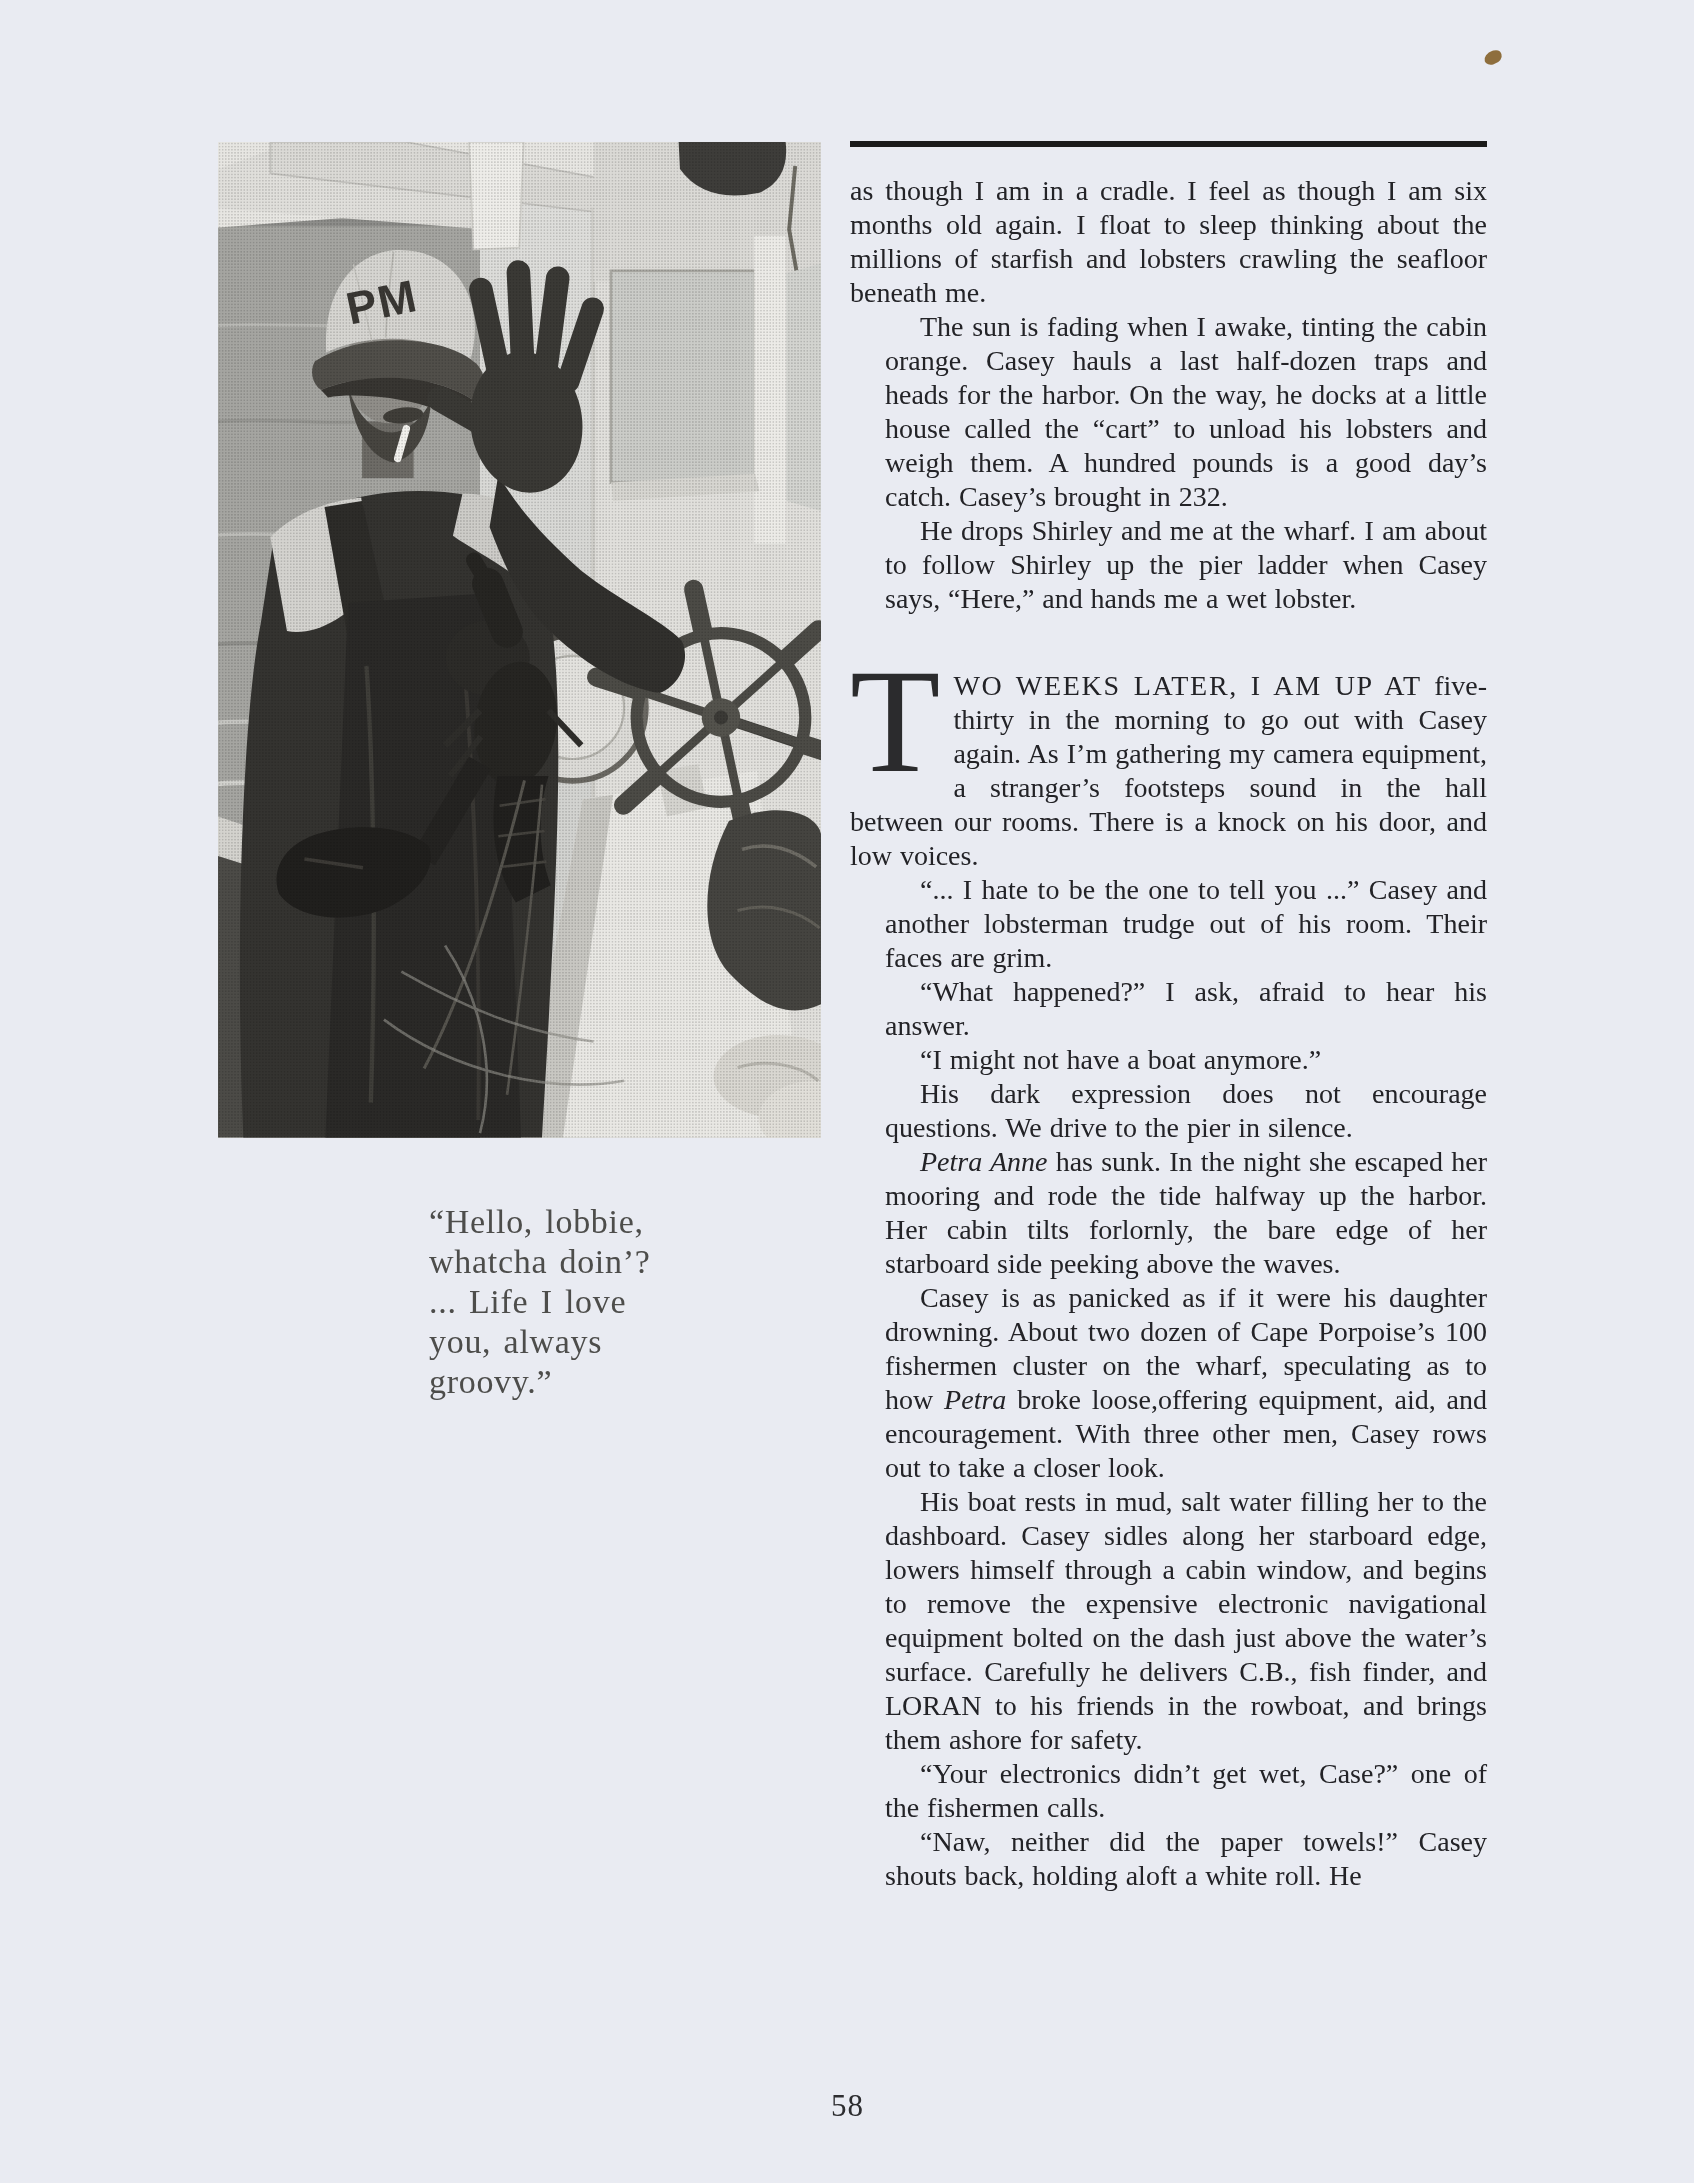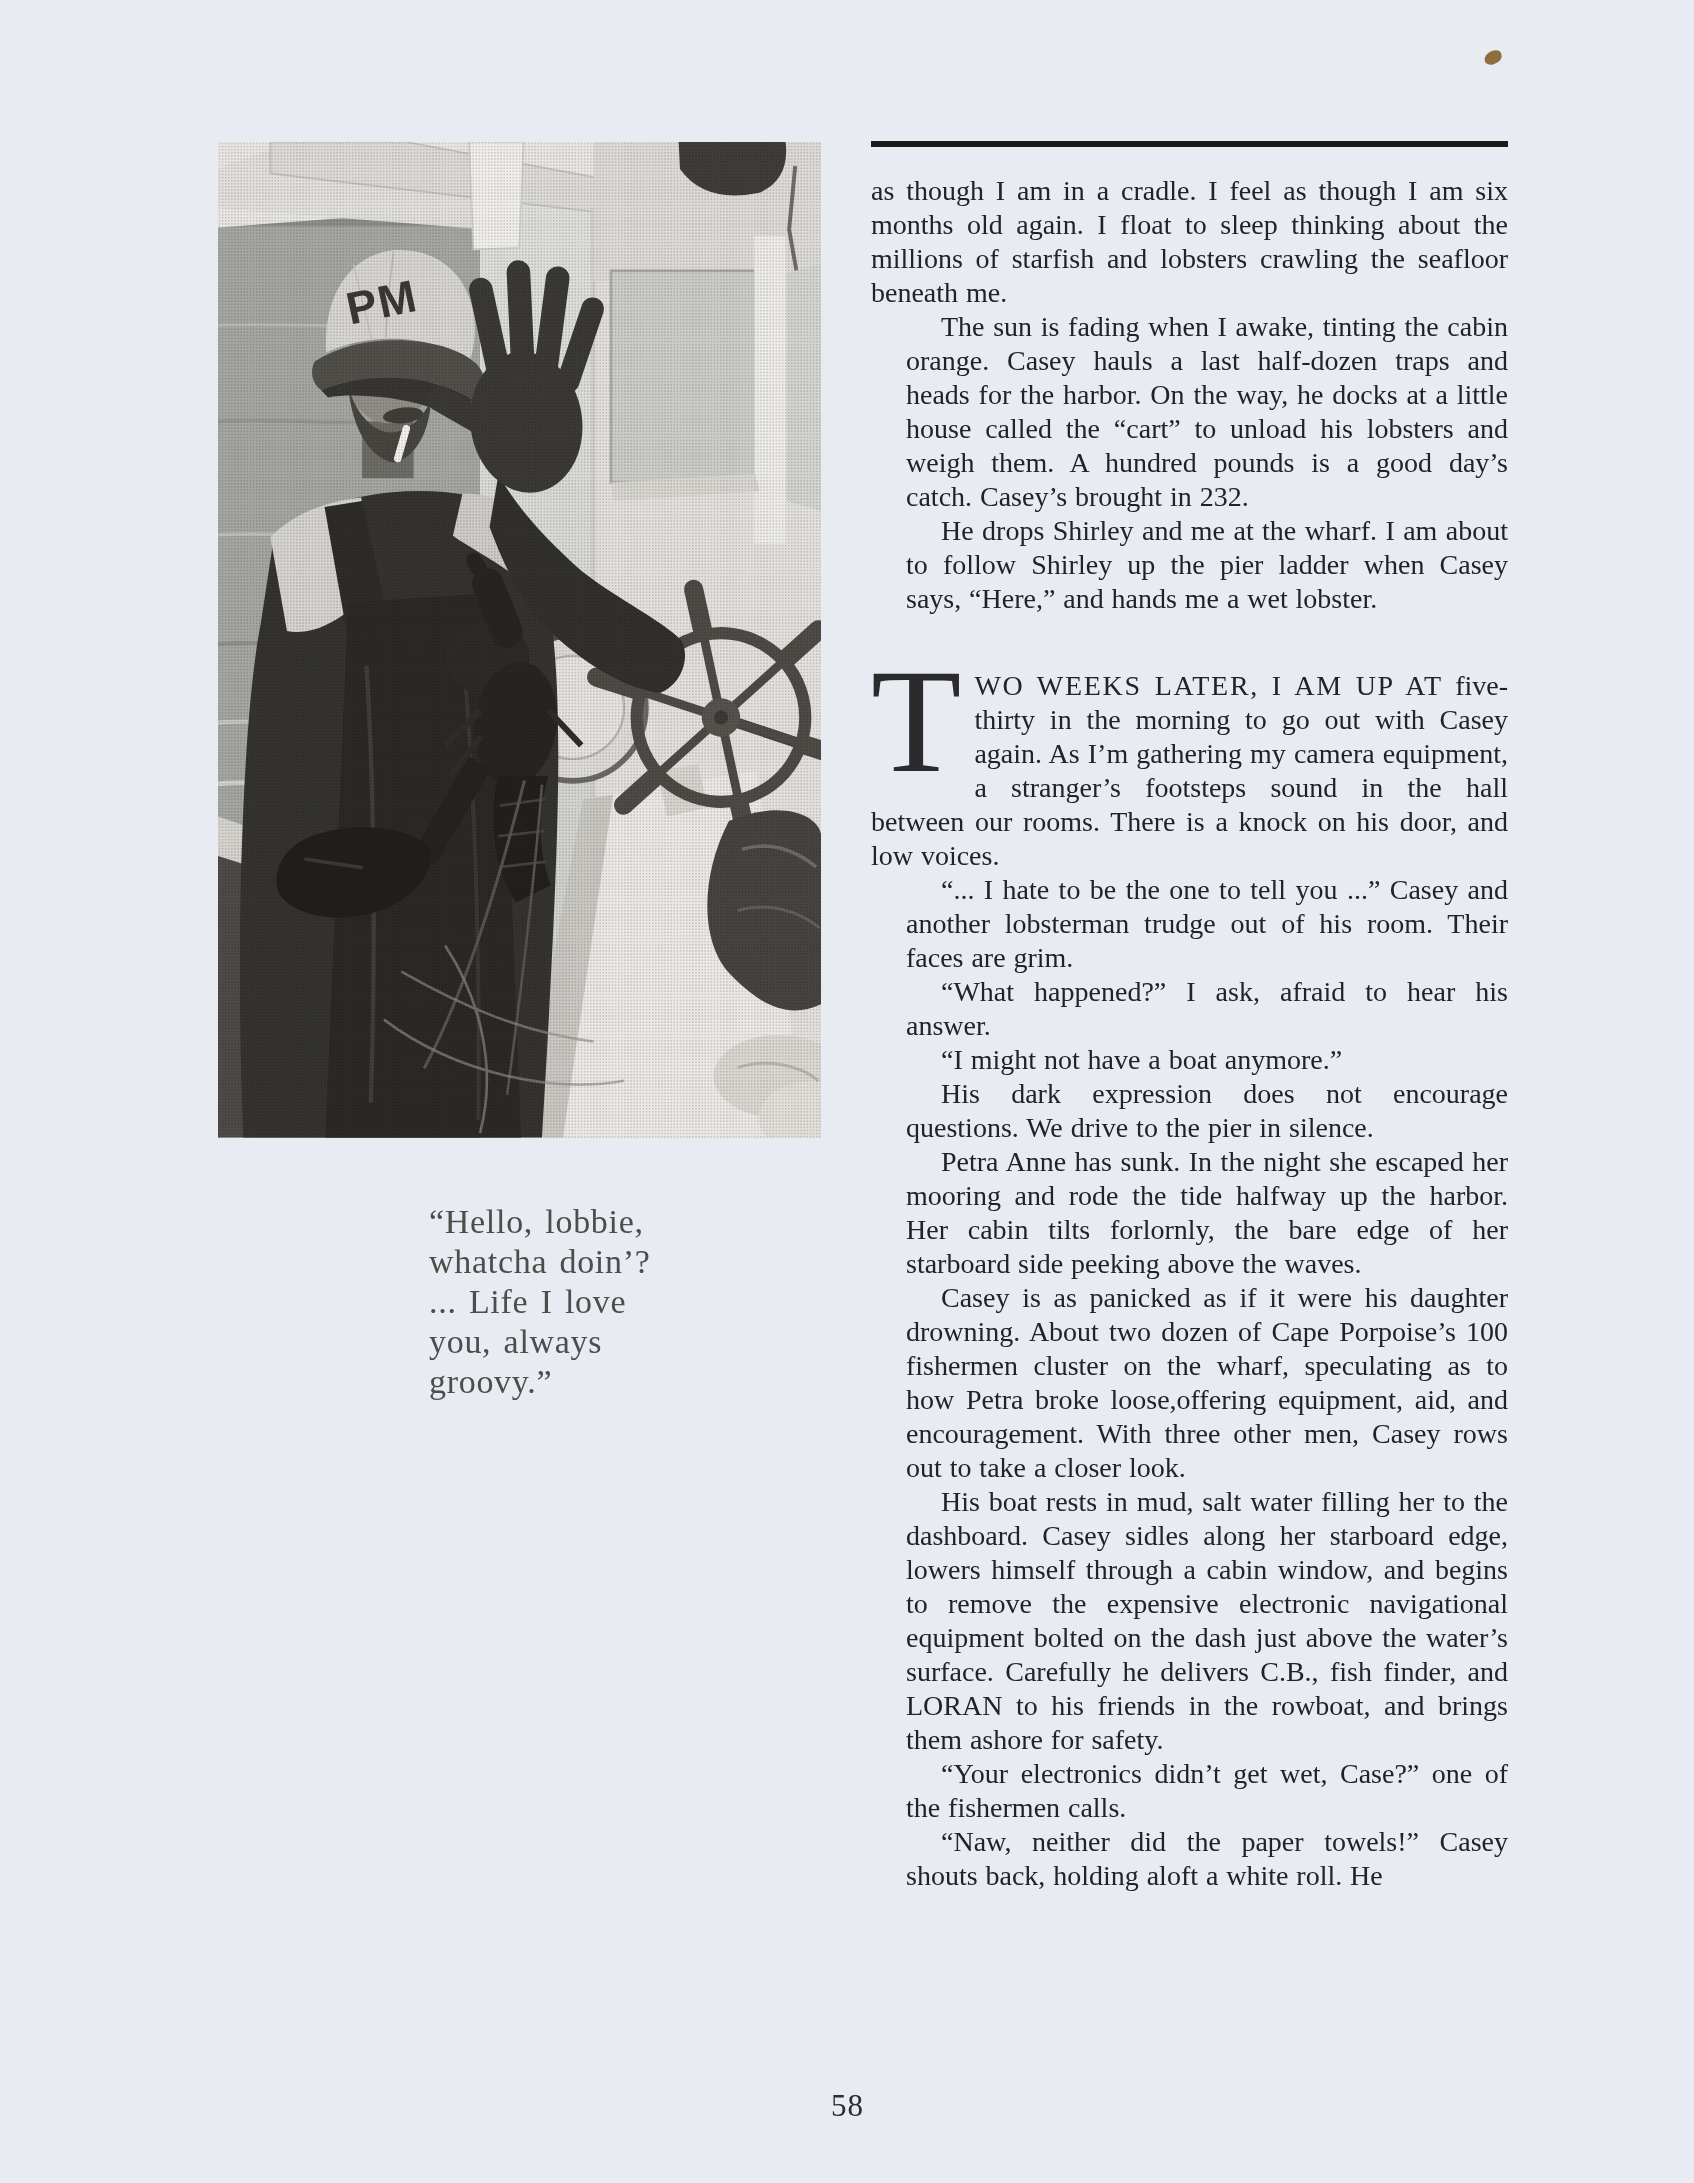--- a/index.html
+++ b/index.html
@@ -17,34 +17,34 @@
     position:absolute;inset:0;pointer-events:none;
     background-image:radial-gradient(rgba(25,25,25,0.16) 0.6px, transparent 0.8px);
     background-size:3.1px 3.1px;mix-blend-mode:multiply;
   }
   
   .pullquote{
     position:absolute;left:429px;top:1202px;margin:0;padding:0;
     font-size:34px;line-height:40px;color:#4d4d4b;letter-spacing:0.7px;word-spacing:3.1px;
   }
   
-  .column{position:absolute;left:871px;top:141px;width:637px;}
+  .column{position:absolute;left:850px;top:141px;width:637px;}
   .rule{height:6.1px;background:#1b1b1b;margin:0 0 27px 0;}
   .article p{
     margin:0;font-size:28px;line-height:34px;text-align:justify;color:#232327;
     word-spacing:0.9px;
   }
   .article p.indent{text-indent:35px;margin-left:35px;}
   .article p.section-start{margin-top:53px;}
   .dropcap{
     float:left;font-size:148px;line-height:104px;padding:2.6px 13px 0 0;margin-top:-2.6px;
     color:#2b2b2d;
   }
   .lead-caps{letter-spacing:1.7px;}
-  .italic{}
+  .italic{font-style:italic;}
   
   .page-number{
     position:absolute;left:0;top:2088px;width:100%;text-align:center;
     font-size:31px;color:#2d2d30;letter-spacing:0.9px;
   }
   .speck{
     position:absolute;left:1484px;top:51px;width:18.3px;height:13px;
     background:#8e6e3d;border-radius:62% 38% 55% 45%;transform:rotate(-18deg);
     box-shadow:84px 45px 0 -6.5px #6f6f6f, -5.2px 59px 0 -7.4px #8a8a8a;
   }

